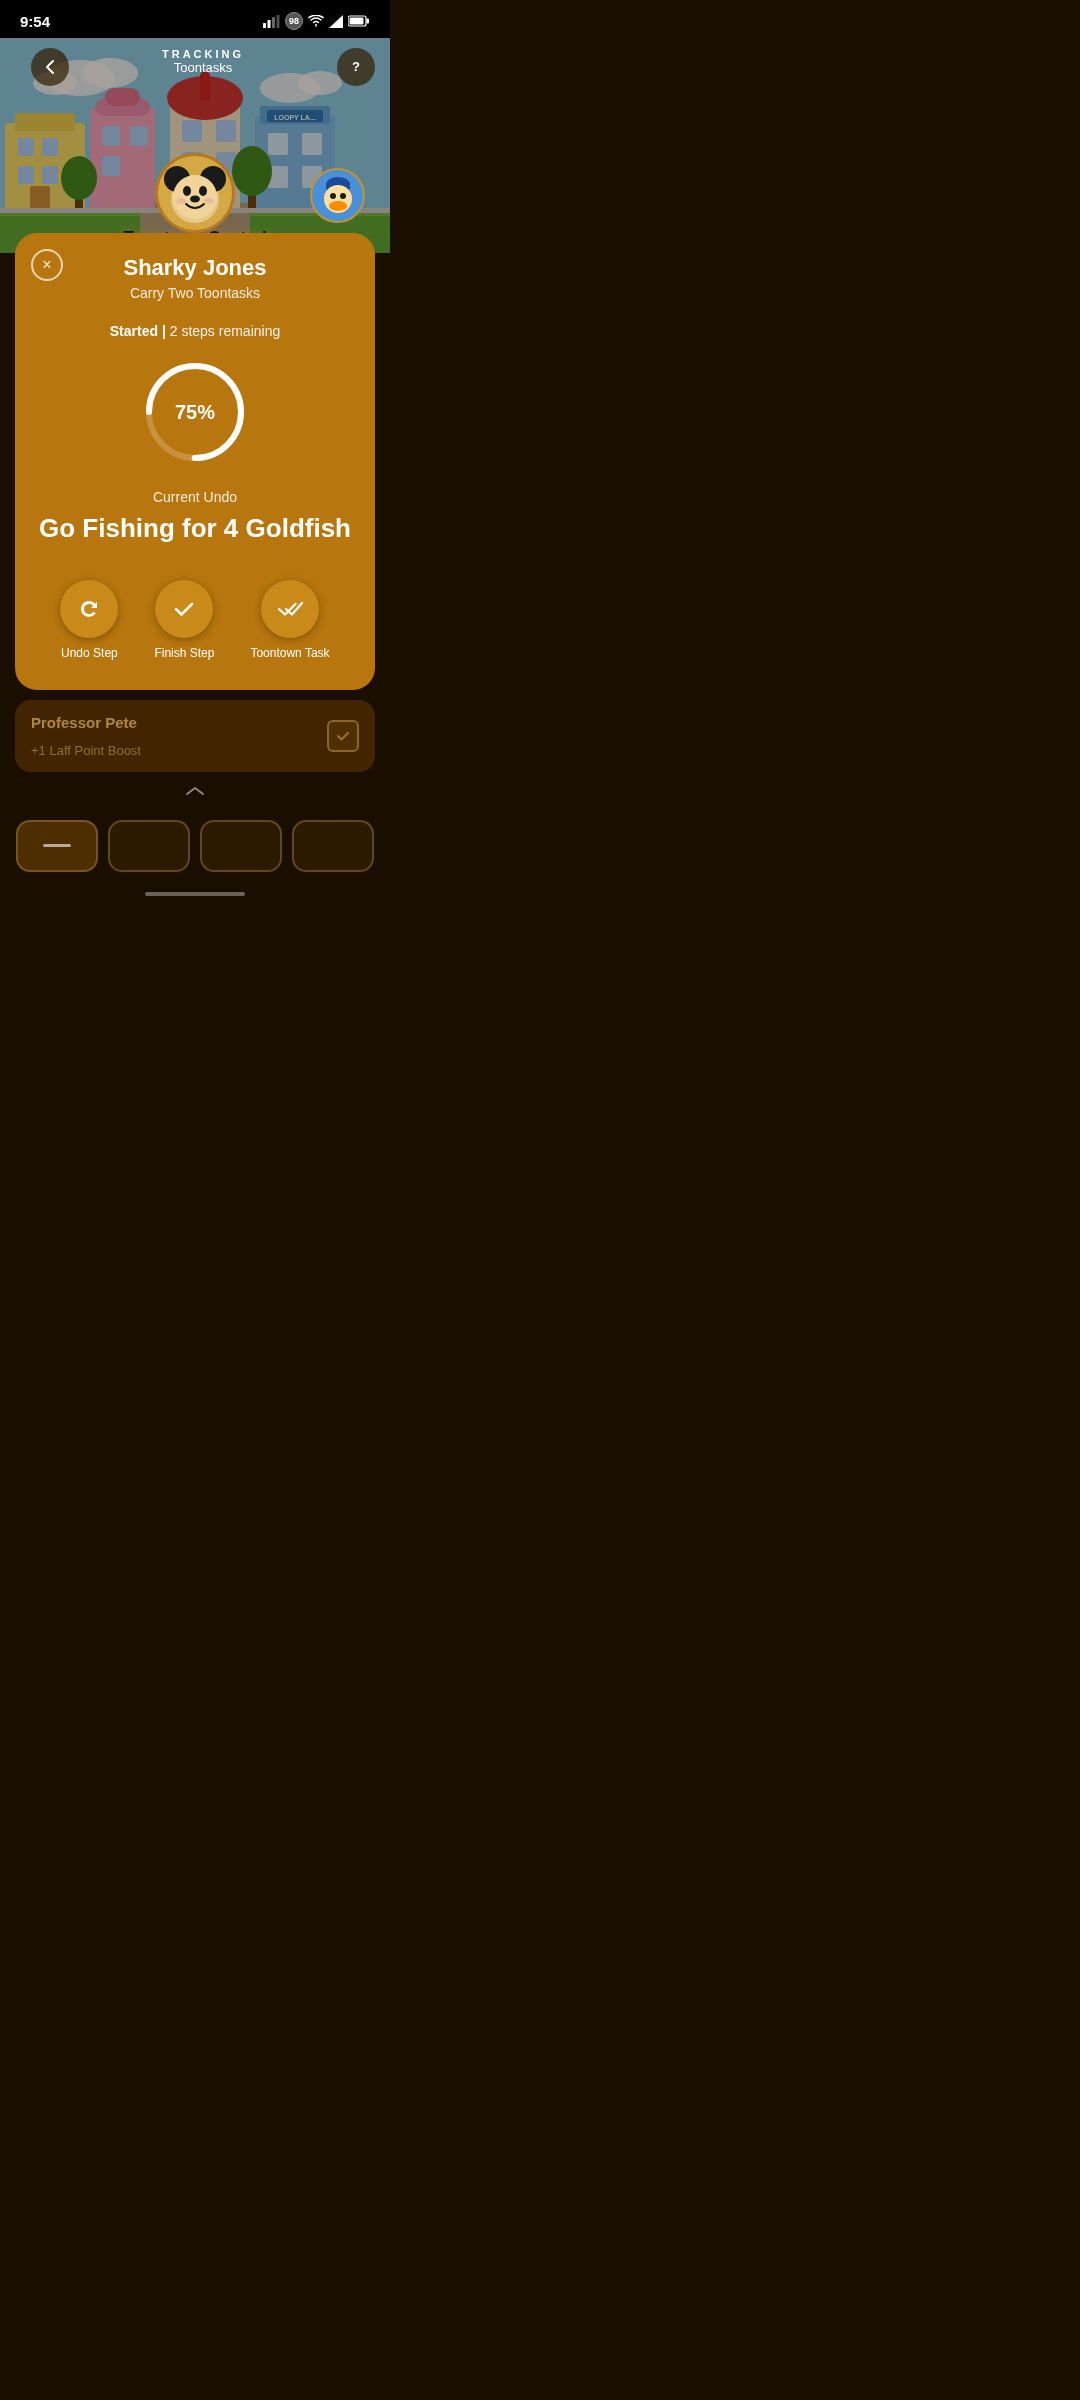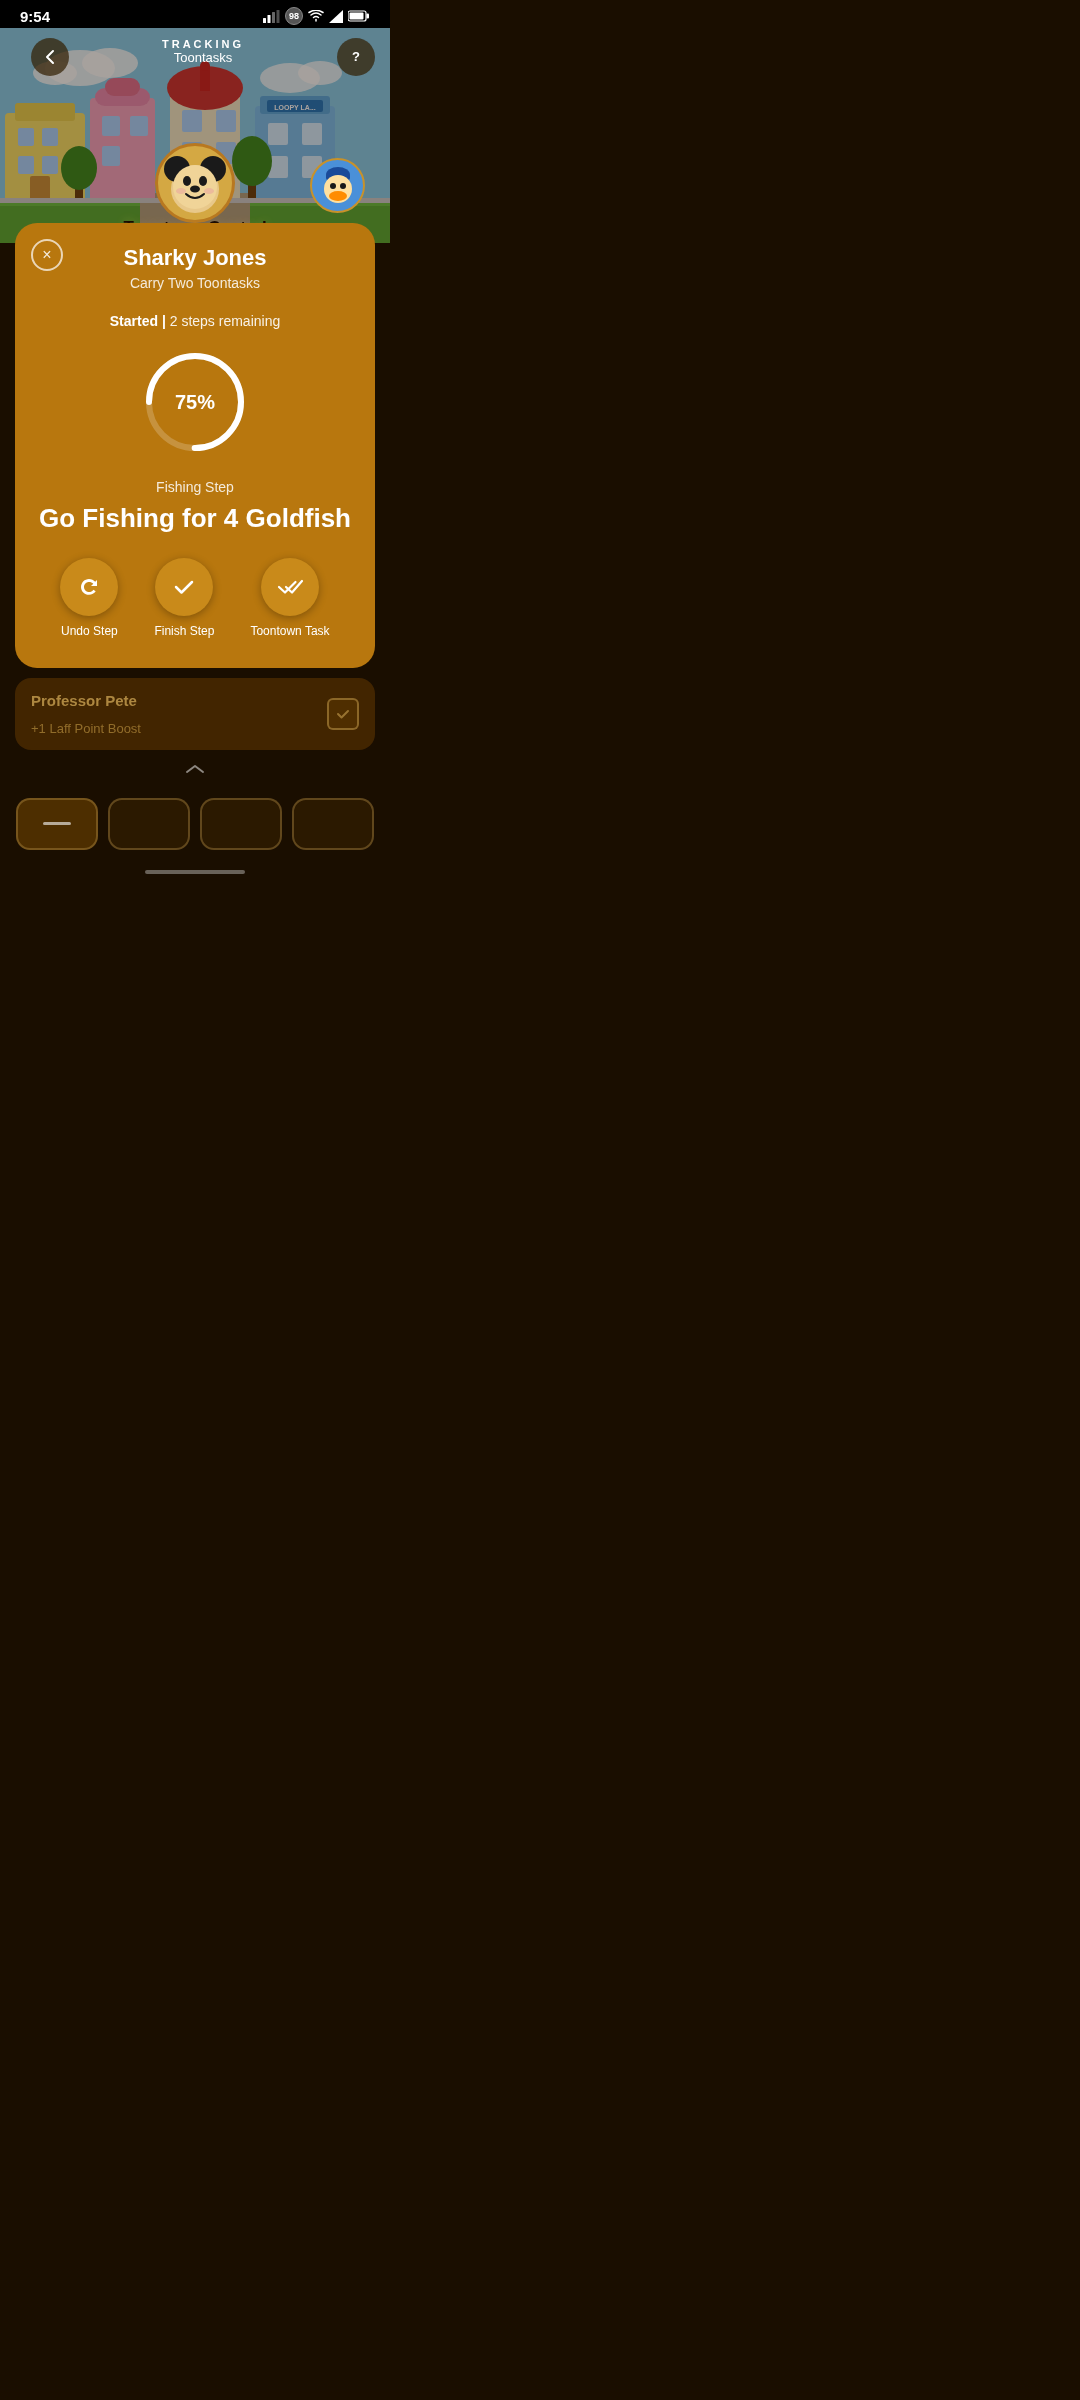--- a/index.html
+++ b/index.html
@@ -14,21 +14,21 @@
       overflow-x: hidden;
     }
 
     
     .status-bar {
       display: flex;
       justify-content: space-between;
       align-items: center;
       padding: 10px 20px 6px;
       background: #000;
-      height: 28px;
+      height: 38px;
     }
     .status-time {
       font-size: 15px;
       font-weight: 600;
       color: #fff;
     }
     .status-icons {
       display: flex;
       align-items: center;
       gap: 5px;
@@ -222,21 +222,21 @@
       text-align: center;
       margin-bottom: 8px;
     }
 
     .current-step-task {
       font-size: 26px;
       font-weight: 700;
       color: #fff;
       text-align: center;
       line-height: 1.2;
-      margin-bottom: 24px;
+      margin-bottom: 36px;
     }
 
     
     .action-row {
       display: flex;
       justify-content: center;
       gap: 36px;
       align-items: flex-start;
     }
 
@@ -538,21 +538,21 @@
     <div class="progress-ring-container">
       <svg width="110" height="110" viewBox="0 0 110 110">
 
         <circle cx="55" cy="55" r="46" fill="none" stroke="rgba(255,255,255,0.2)" stroke-width="6"></circle>
 
         <circle cx="55" cy="55" r="46" fill="none" stroke="white" stroke-width="6" stroke-dasharray="216.77 72.26" stroke-linecap="round" transform="rotate(-90 55 55)"></circle>
       </svg>
       <span class="progress-center-text">75%</span>
     </div>
 
-    <div class="current-step-label">Fishing Step</div>
+    <div class="current-step-label">Current Undo</div>
     <div class="current-step-task">Go Fishing for 4 Goldfish</div>
 
     <div class="action-row">
 
       <div class="action-item">
         <div class="action-circle">
           <svg width="26" height="26" viewBox="0 0 26 26" fill="none">
             <path d="M5 13 C5 8.6 8.6 5 13 5 C15.5 5 17.7 6.1 19.2 7.8 L21 6 L21 12 L15 12 L17.3 9.7 C16.2 8.6 14.7 8 13 8 C10.2 8 8 10.2 8 13 C8 15.8 10.2 18 13 18 C14.8 18 16.4 17.1 17.4 15.7 L19.7 17.3 C18.2 19.4 15.8 20.8 13 20.8 C8.6 20.8 5 17.4 5 13Z" fill="white"></path>
           </svg>
         </div>

